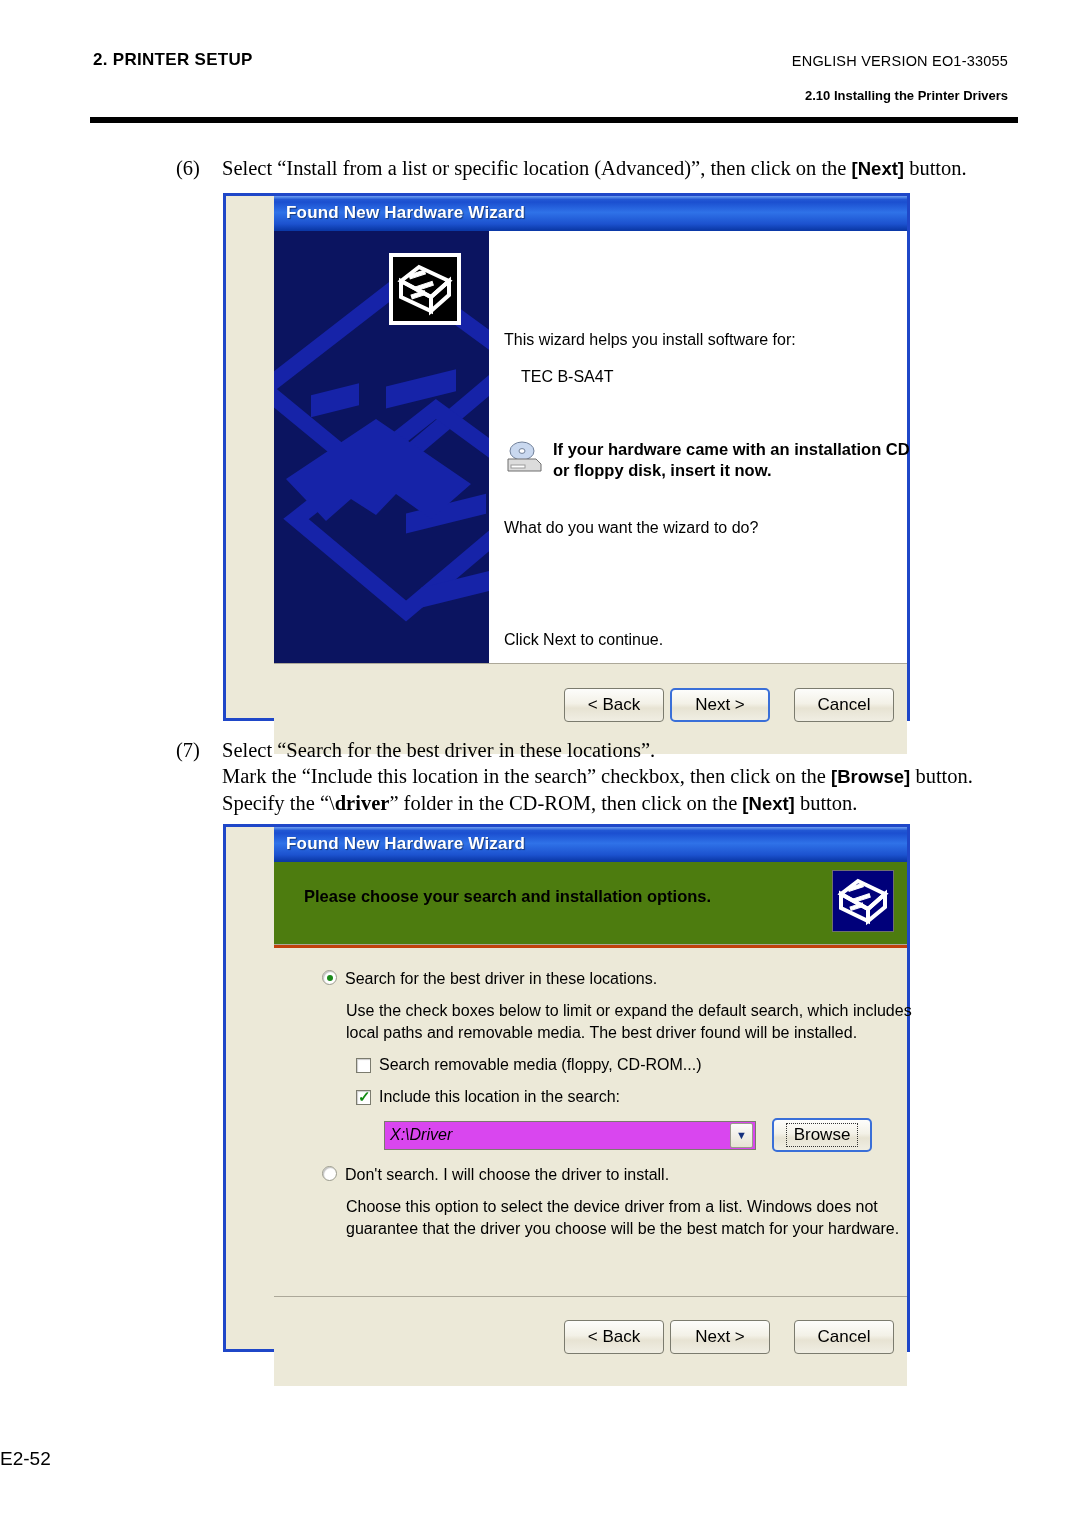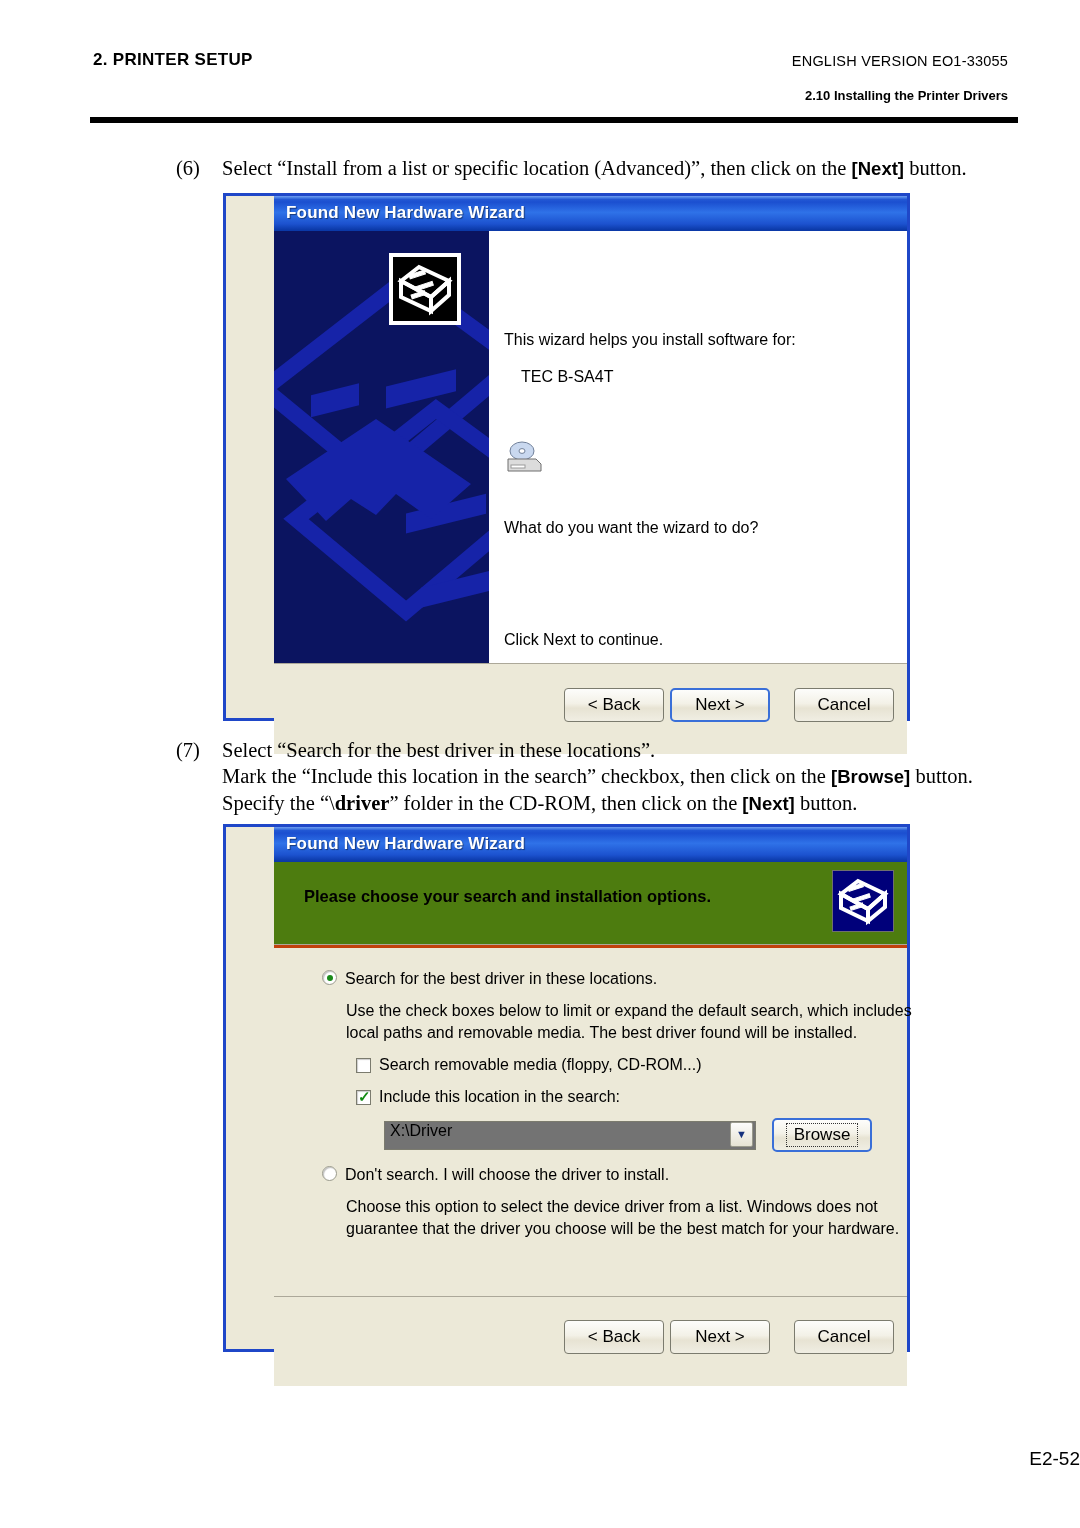--- a/index.html
+++ b/index.html
@@ -170,22 +170,22 @@
     width:15px;height:15px;border:1px solid #7b7b6e;background:#fff;
     box-shadow:inset 1px 1px 1px rgba(0,0,0,.2);
     position:relative;flex:0 0 15px;box-sizing:border-box;
   }
   .chk .tick{
     position:absolute;left:1px;top:-2px;color:#128a12;font-size:15px;font-weight:bold;line-height:15px;
   }
   .cbrow-lbl{margin-left:8px;}
   #o-combo{position:absolute;left:110px;top:170px;display:flex;align-items:center;}
   .combo{
-    width:372px;height:29px;background:#737373;border:1px solid #7b7b6e;
-    display:flex;box-sizing:border-box;
+    width:372px;height:29px;background:#d946ef;border:1px solid #7b7b6e;
+    display:flex;align-items:center;box-sizing:border-box;font-style:italic;
   }
   .combo .cv{flex:1;padding-left:5px;font-size:16px;}
   .combo .arrow{
     width:23px;height:25px;margin-right:2px;
     background:linear-gradient(to bottom,#fcfcfb,#e6e3d4);
     border:1px solid #9a9a8c;border-radius:2px;
     display:flex;align-items:center;justify-content:center;
     color:#15317e;font-size:11px;box-sizing:border-box;
   }
   #o-browse{margin-left:16px;}
@@ -193,21 +193,21 @@
   #o-d2{left:72px;top:248px;width:600px;line-height:22px;}
   #win2 .footer2{
     height:90px;background:#ece9d8;position:relative;
   }
   #win2 .footer2::before{
     content:"";position:absolute;left:0;right:0;top:0;height:1px;background:#aca899;
   }
 
   
   .pagenum{
-    position:absolute;left:0;top:1448px;width:1080px;text-align:right;
+    position:absolute;left:0;top:1448px;width:1080px;text-align:left;
     font-family:"Liberation Sans", sans-serif;font-size:19px;
   }
 </style>
 </head>
 <body>
 
 <div class="page">
 
   <div class="hdr">
     <div class="hdr-left">2. PRINTER SETUP</div>
@@ -260,20 +260,24 @@
         <div class="m1-line" id="m1-help">This wizard helps you install software for:</div>
         <div class="m1-line" id="m1-device">TEC B-SA4T</div>
 
         <div class="cdblock">
           <svg width="40" height="38" viewBox="0 0 40 38">
             <ellipse cx="18" cy="12" rx="12" ry="9" fill="#c9d8ef" stroke="#6f7f99"></ellipse>
             <ellipse cx="18" cy="12" rx="3" ry="2.4" fill="#fff" stroke="#6f7f99"></ellipse>
             <path d="M4 20 h28 l5 5 v7 h-33 z" fill="#dcdcdc" stroke="#6f6f6f"></path>
             <rect x="7" y="26" width="14" height="3" fill="#fff" stroke="#9a9a9a"></rect>
           </svg>
+          <div class="cdtxt">
+            <div>If your hardware came with an installation CD</div>
+            <div>or floppy disk, insert it now.</div>
+          </div>
         </div>
 
         <div class="m1-line" id="m1-q">What do you want the wizard to do?</div>
 
 
         <div class="m1-line" id="m1-click">Click Next to continue.</div>
       </div>
     </div>
 
     <div class="footer">

